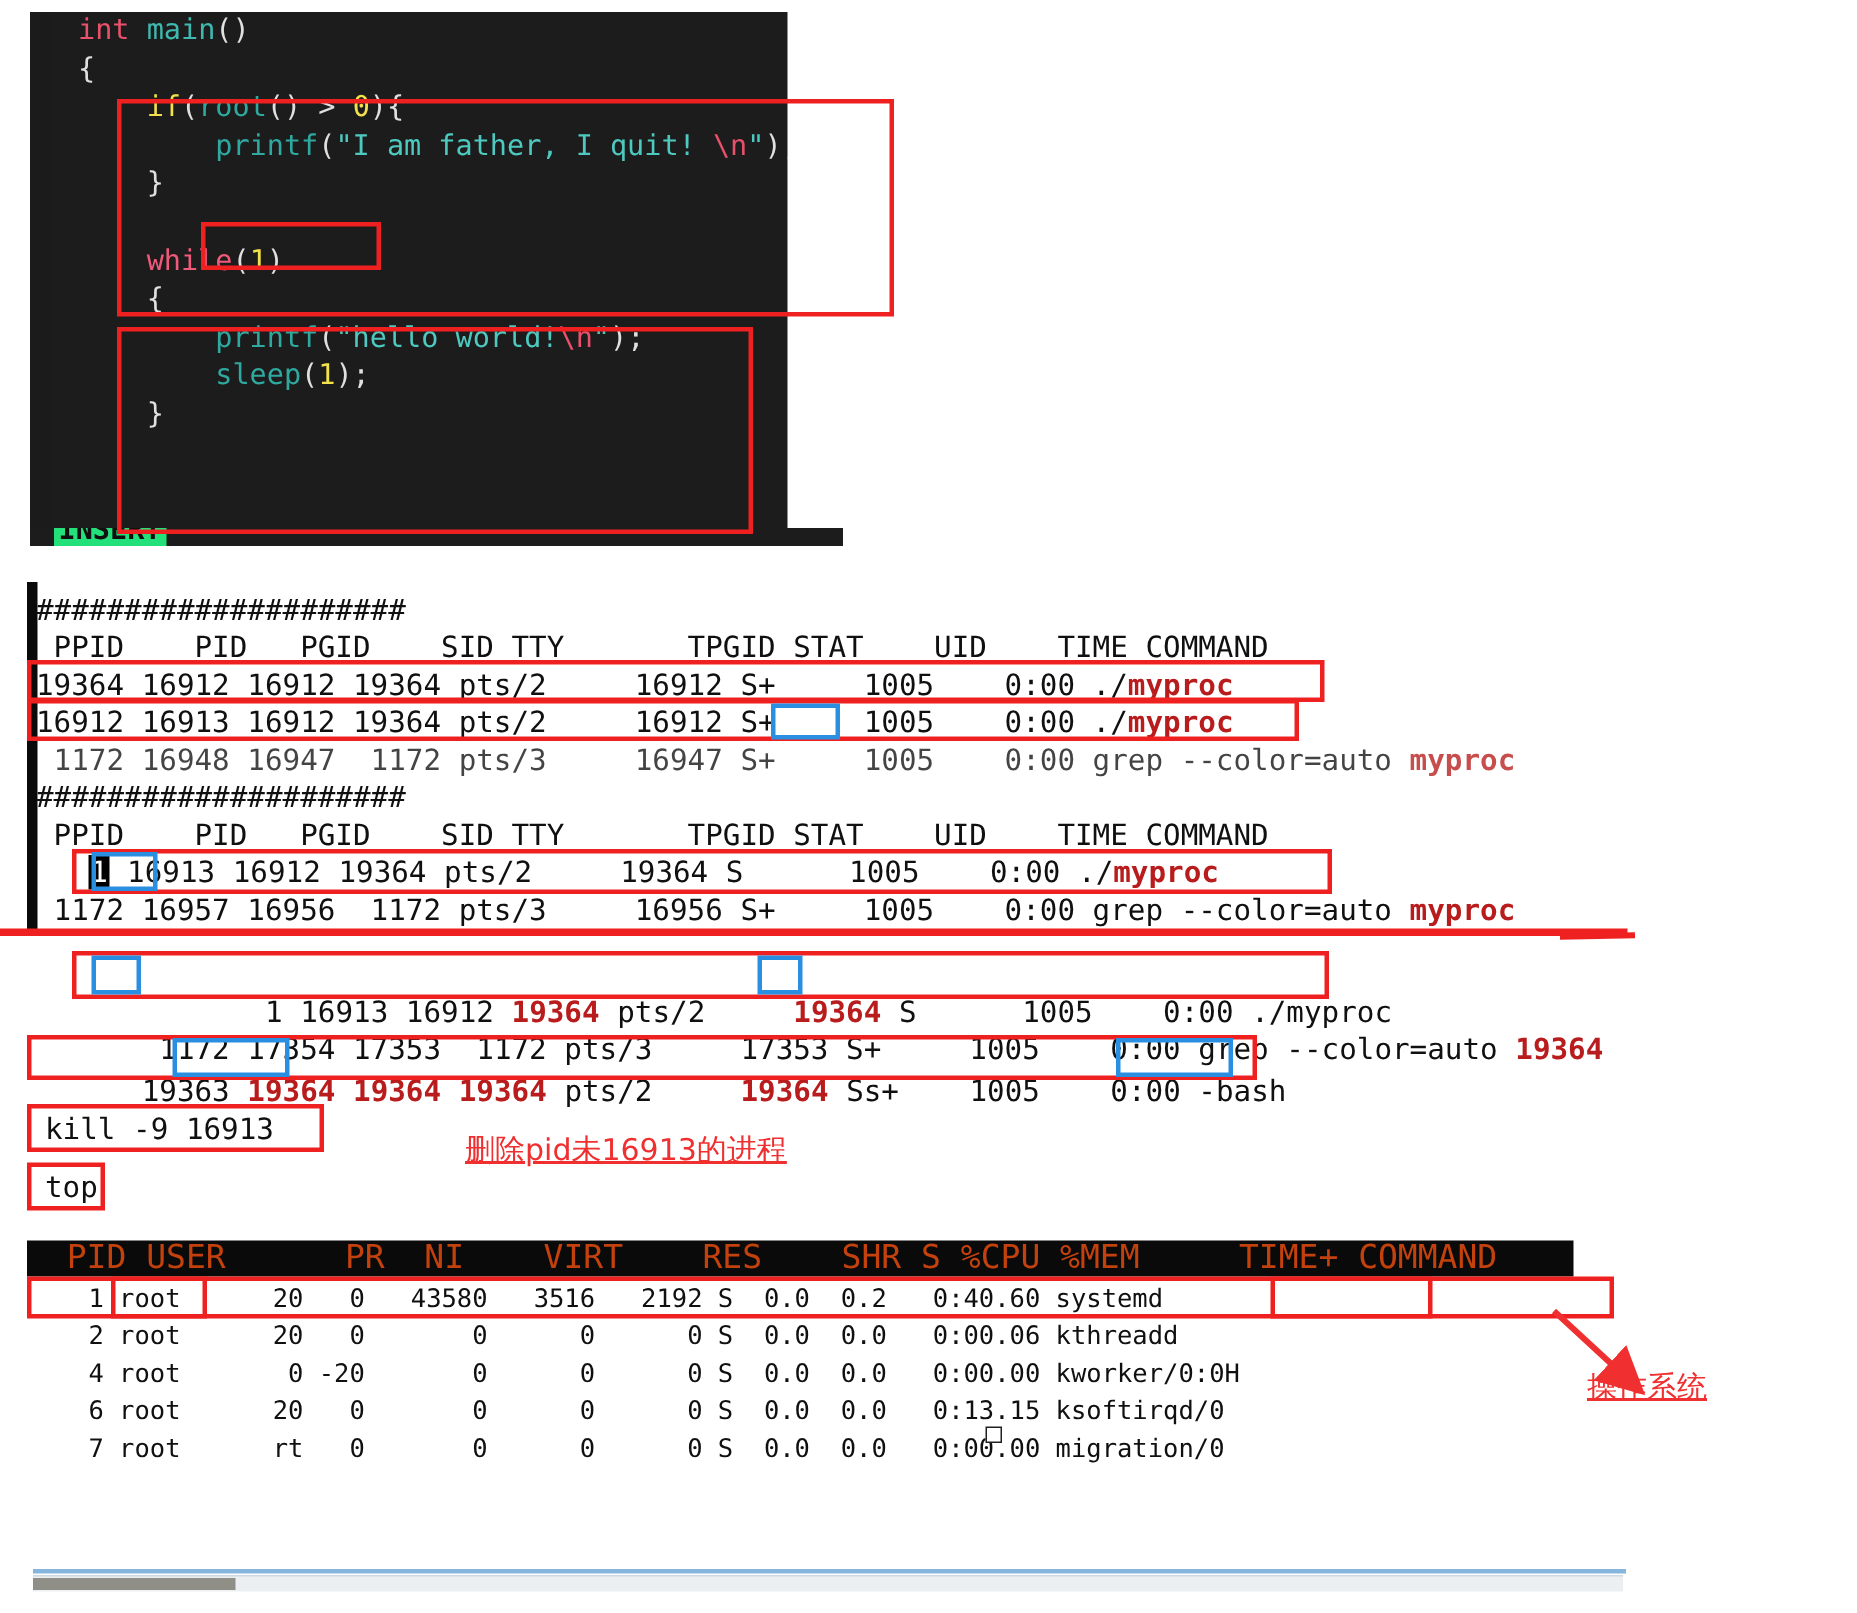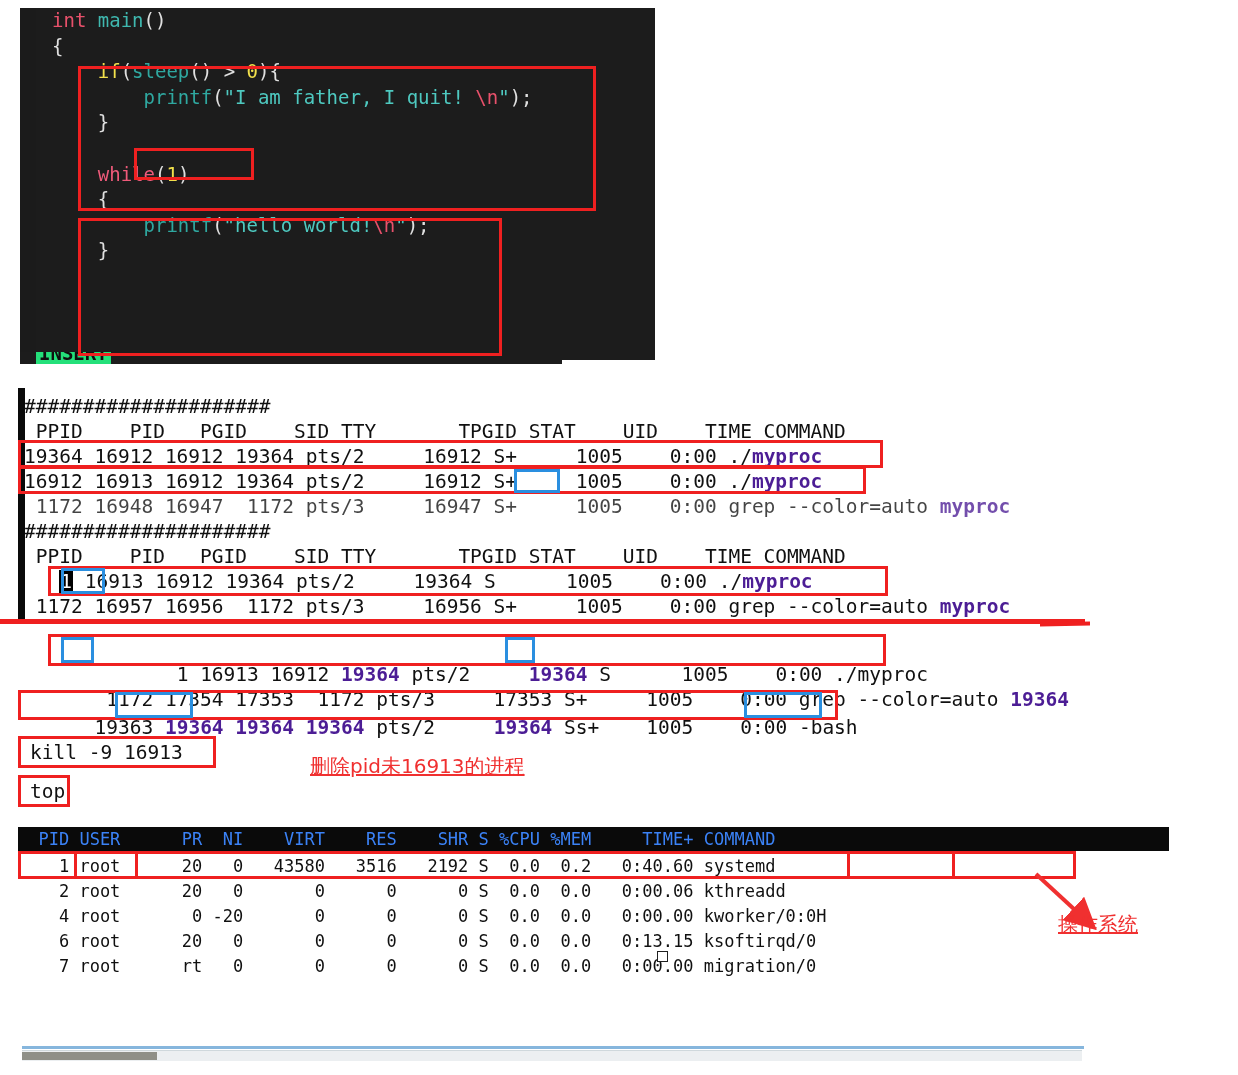--- a/index.html
+++ b/index.html
@@ -7,21 +7,21 @@
     background: #ffffff;
     width: 1238px; height: 1075px;
     overflow: hidden;
     font-family: "DejaVu Sans Mono", "Liberation Mono", monospace;
   }
   #root { position: relative; width: 1238px; height: 1075px; background:#fff; }
 
   
   .editor {
     position: absolute; left: 20px; top: 8px;
-    width: 635px; height: 352px;
+    width: 505px; height: 352px;
     background: #1c1c1c;
     overflow: hidden;
   }
   .ed-gutter {
     position:absolute; left:0; top:0; width:16px; height:100%;
     background:#1b1b1b;
   }
   .code-line {
     position: relative;
     font-family: "DejaVu Sans Mono", "Liberation Mono", monospace;
@@ -57,36 +57,36 @@
   .ps-leftbar { position:absolute; left:18px; top:16px; width:7px; height:232px; background:#0a0a0a; }
   .ps-line {
     position:absolute;
     font-family:"DejaVu Sans Mono","Liberation Mono",monospace;
     font-size:19.5px;
     line-height:25px;
     white-space:pre;
     color:#101010;
     letter-spacing:0px;
   }
-  .ps-line .red  { color:#4c1d95; font-weight:bold;margin-top:40px; }
+  .ps-line .red  { color:#b91c1c; font-weight:bold;margin-top:40px; }
   .inv { background:#000000; color:#ffffff; padding:0 1px; }
 
   .cn-note {
     position:absolute;
     font-family:"DejaVu Sans","Liberation Sans",sans-serif;
     font-size:20px; color:#f03030; white-space:pre;text-decoration:underline;
   }
 
   
   .top-wrap { position:absolute; left:18px; top:827px; width:1060px; height:160px; }
   .top-head {
-    position:absolute; left:0; top:0; width:1151px; height:24px;
-    background:#0a0a0a; color:#3b82f6;
+    position:absolute; left:0; top:0; width:1031px; height:24px;
+    background:#0a0a0a; color:#c2410c;
     font-family:"DejaVu Sans Mono","Liberation Mono",monospace;
-    font-size:17px; line-height:24px; white-space:pre;
+    font-size:22px; line-height:24px; white-space:pre;
   }
   .top-row {
     position:absolute; left:0;
     font-family:"DejaVu Sans Mono","Liberation Mono",monospace;
     font-size:17px; line-height:25px; white-space:pre; color:#101010;
   }
 
   
   .arrow-svg { position:absolute; left:1030px; top:868px; }
 
@@ -98,27 +98,28 @@
 </head>
 <body>
 
 <div id="root">
 
   <div class="editor">
     <div class="ed-gutter"></div>
 
     <div class="code-line" style="top:0"><span class="kw-red">int</span> <span class="fn-cyan">main</span><span class="plain">()</span></div>
     <div class="code-line"><span class="plain">{</span></div>
-    <div class="code-line"><span class="plain">    </span><span class="op-yel">if</span><span class="plain">(</span><span class="fn-teal">sleep</span><span class="plain">() </span><span class="plain">&gt;</span><span class="num-yel"> 0</span><span class="plain">){</span></div>
+    <div class="code-line"><span class="plain">    </span><span class="op-yel">if</span><span class="plain">(</span><span class="fn-teal">root</span><span class="plain">() </span><span class="plain">&gt;</span><span class="num-yel"> 0</span><span class="plain">){</span></div>
     <div class="code-line"><span class="plain">        </span><span class="fn-teal">printf</span><span class="plain">(</span><span class="str-cyan">"I am father, I quit! </span><span class="esc-red">\n</span><span class="str-cyan">"</span><span class="plain">);</span></div>
     <div class="code-line"><span class="plain">    }</span></div>
     <div class="code-line"><span class="plain"> </span></div>
     <div class="code-line"><span class="plain">    </span><span class="kw-pink">while</span><span class="plain">(</span><span class="num-yel">1</span><span class="plain">)</span></div>
     <div class="code-line"><span class="plain">    {</span></div>
     <div class="code-line"><span class="plain">        </span><span class="fn-teal">printf</span><span class="plain">(</span><span class="str-cyan">"hello world!</span><span class="esc-red">\n</span><span class="str-cyan">"</span><span class="plain">);</span></div>
+    <div class="code-line"><span class="plain">        </span><span class="fn-teal">sleep</span><span class="plain">(</span><span class="num-yel">1</span><span class="plain">);</span></div>
     <div class="code-line"><span class="plain">    }</span></div>
   </div>
 
   <div style="position:absolute;left:20px;top:352px;width:542px;height:12px;overflow:hidden;background:#1c1c1c;">
     <div style="position:absolute;left:16px;top:-10px;font-family:'DejaVu Sans Mono','Liberation Mono',monospace;font-size:19px;font-weight:bold;background:#24e07a;color:#101010;padding:0 3px;line-height:22px;">INSERT</div>
   </div>
 
   <div class="rbox" style="left:78px; top:66px; width:518px; height:145px;"></div>
   <div class="rbox" style="left:134px; top:148px; width:120px; height:32px;"></div>
   <div class="rbox" style="left:78px; top:218px; width:424px; height:138px;"></div>

